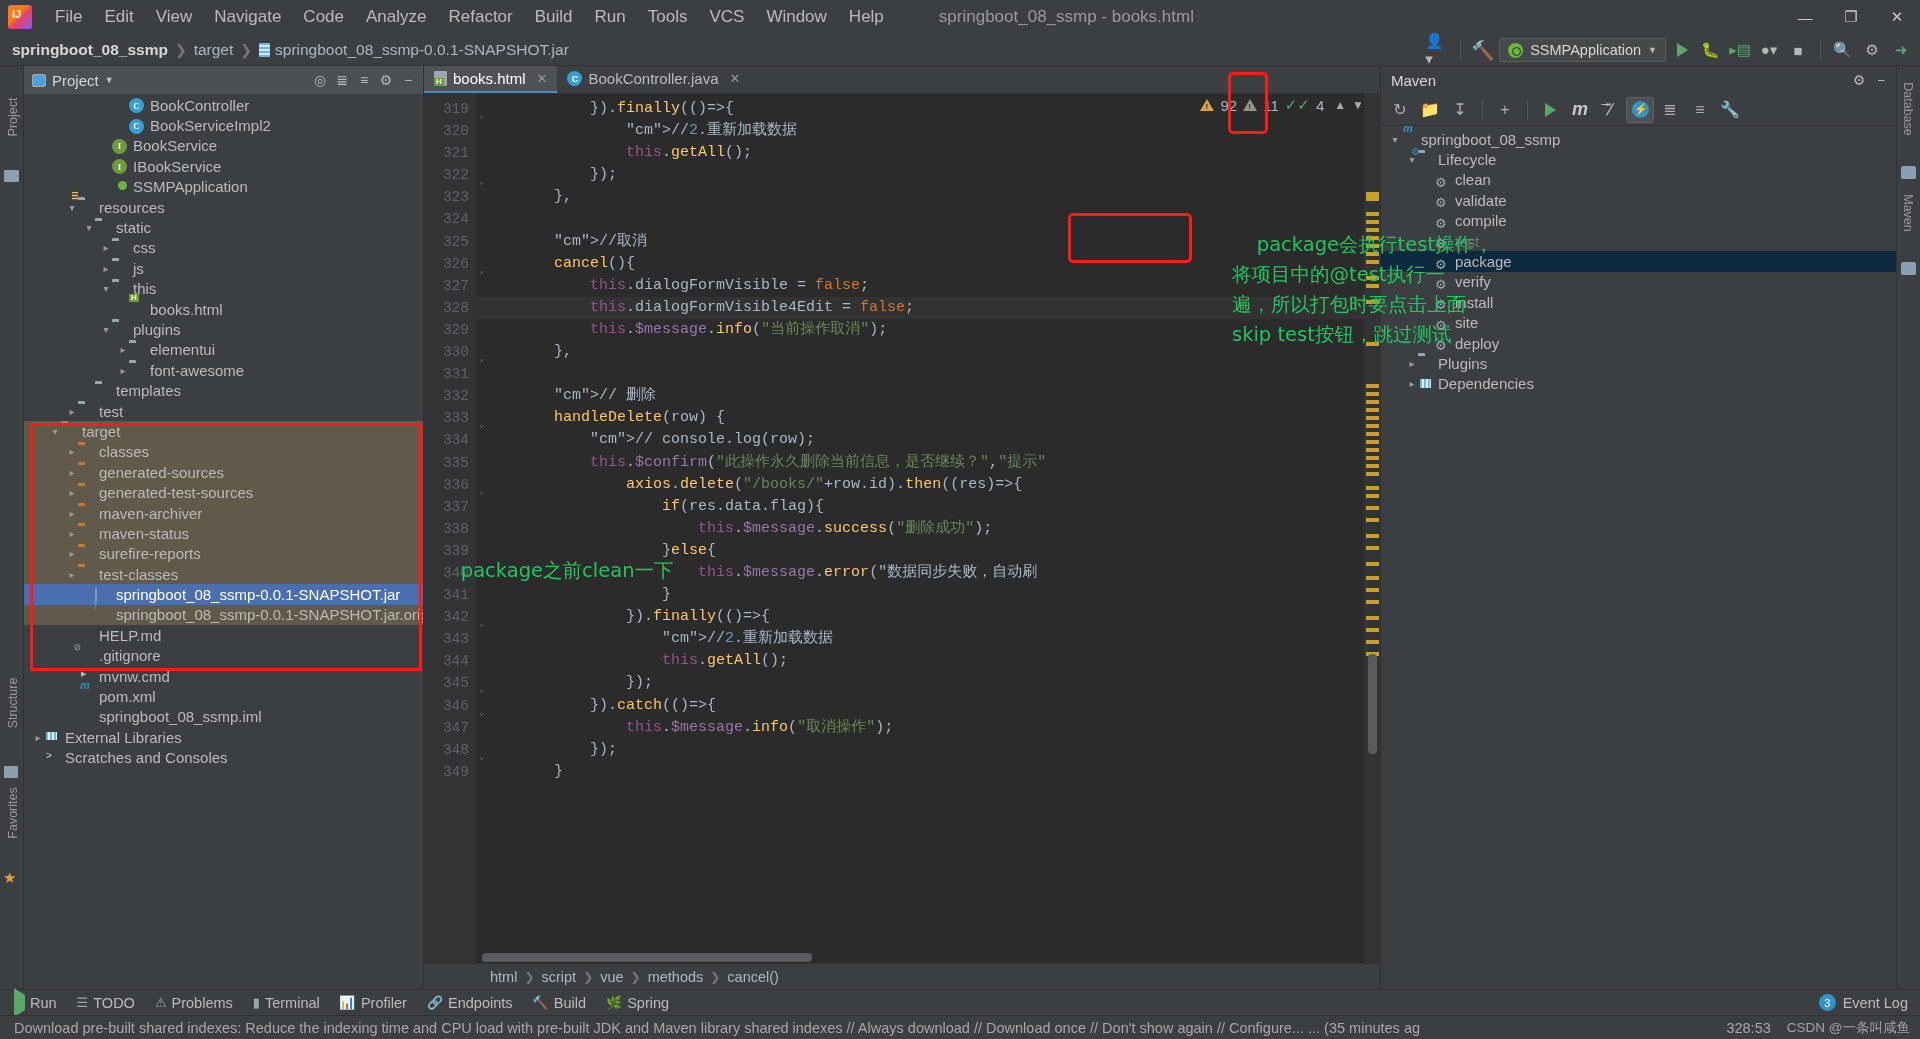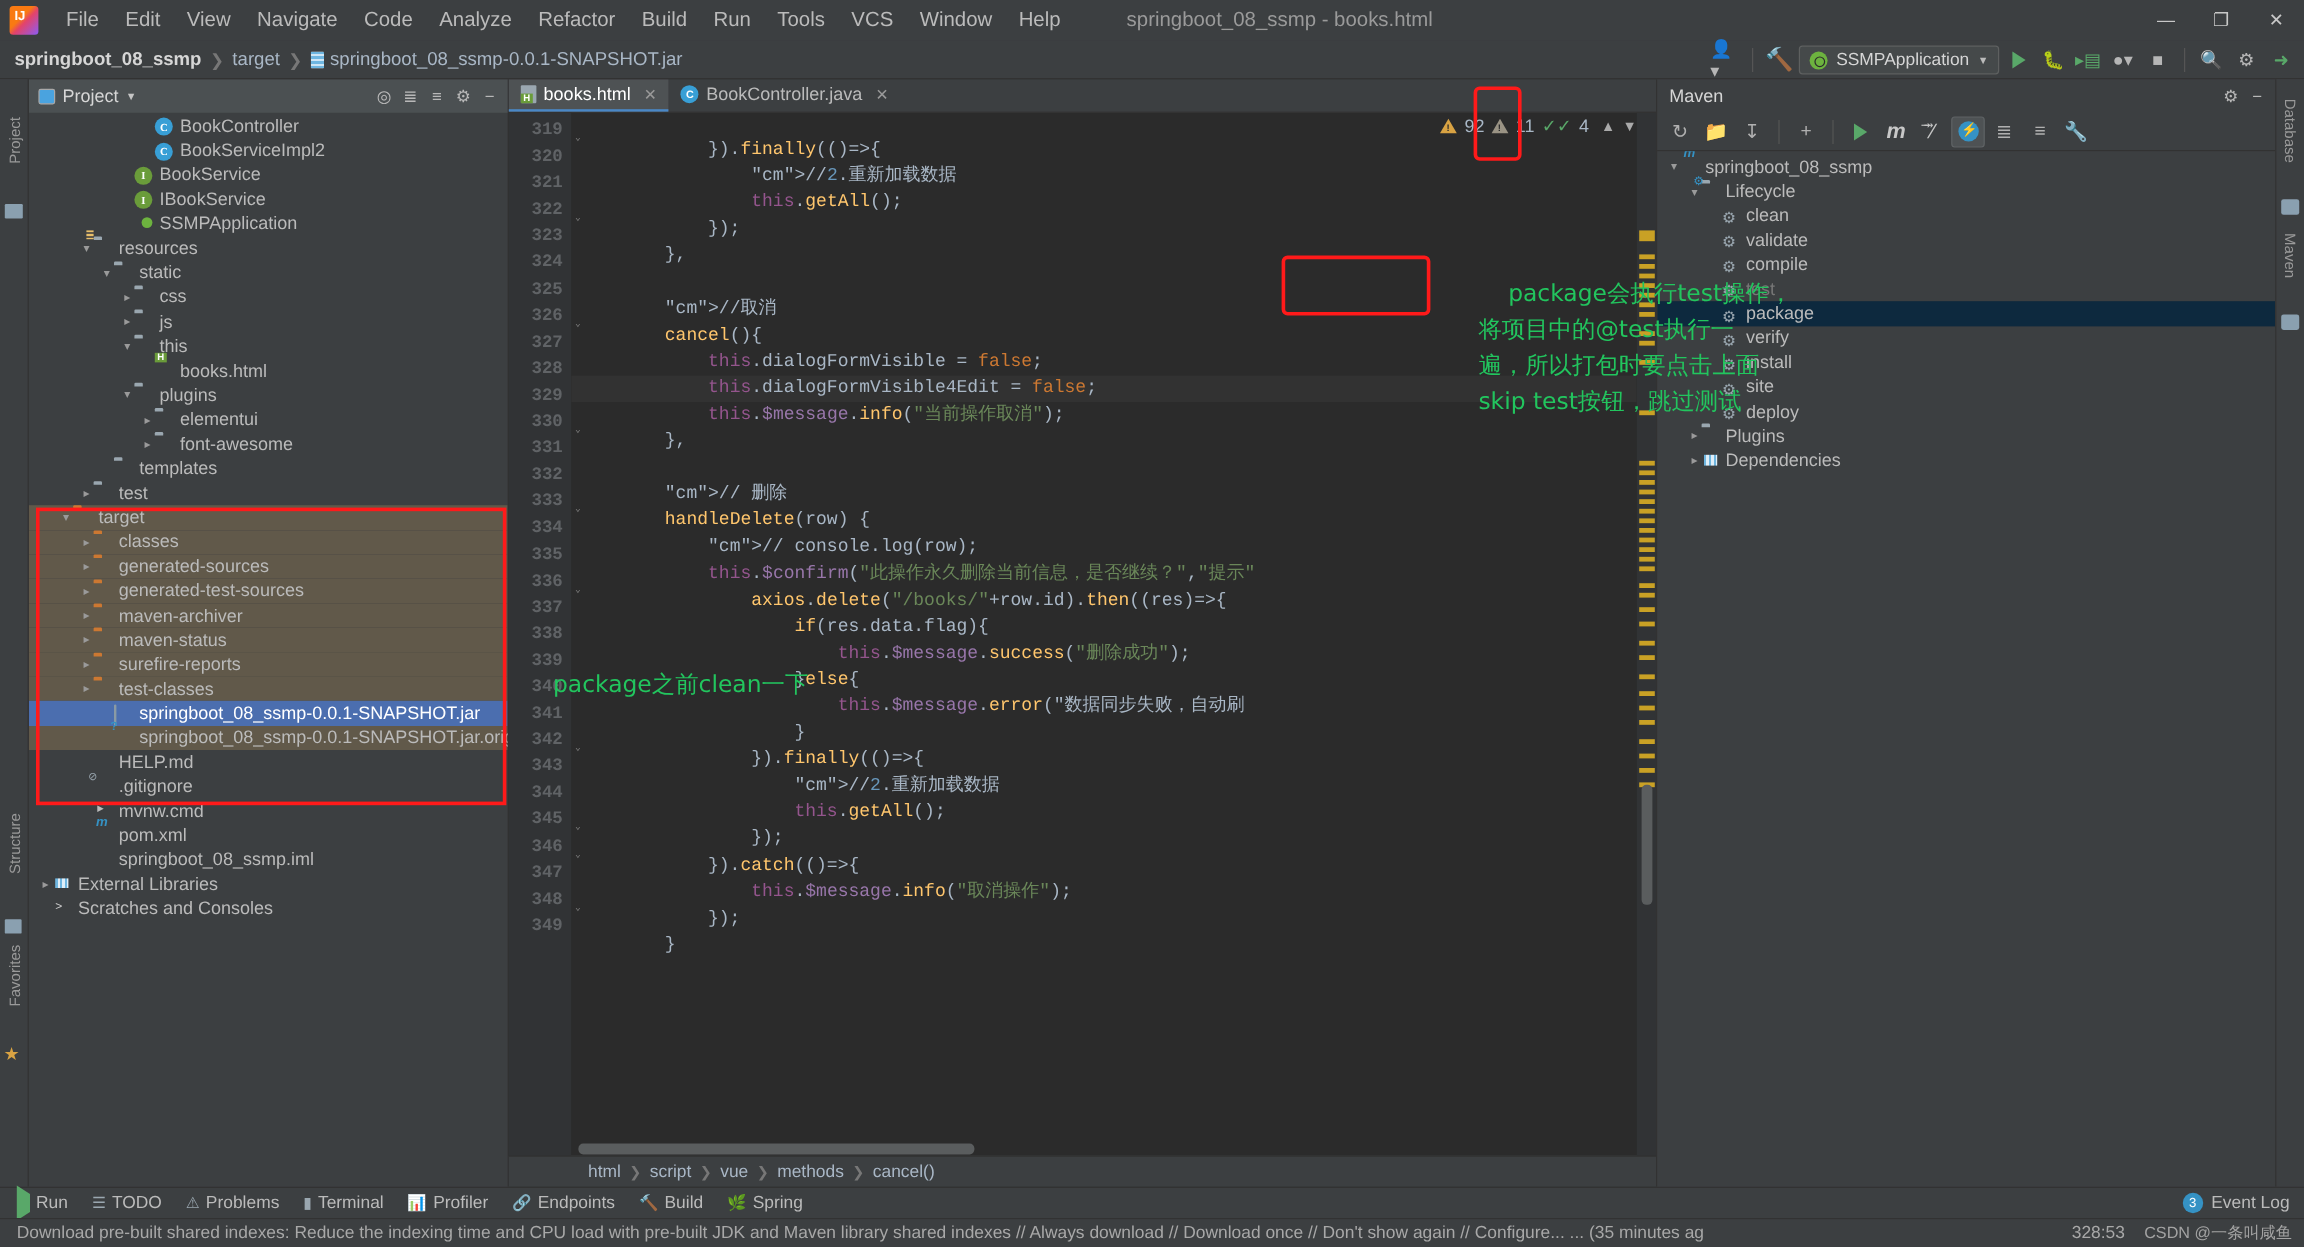--- a/index.html
+++ b/index.html
@@ -108,23 +108,23 @@
   .tabs { height:28px; background:#3c3f41; display:flex; align-items:stretch; flex:0 0 28px; border-bottom:1px solid #323232; }
   .tab { display:flex; align-items:center; gap:6px; padding:0 10px; font-size:15px; color:#bbbbbb; border-bottom:2px solid transparent; }
   .tab.active { background:#4e5254; color:#fff; border-bottom:2px solid #4a88c7; }
   .tab .x { margin-left:5px; color:#999; font-size:13px; }
   .javaico { width:15px; height:15px; border-radius:50%; background:#389fd6; display:flex; align-items:center; justify-content:center;
              font-size:9px; font-weight:bold; color:#fff; }
 
   .editor-main { flex:1 1 auto; display:flex; min-height:0; position:relative; overflow:hidden; }
   .gutter { width:52px; flex:0 0 52px; background:#313335; text-align:right; padding-top:4px;
             font-family:"Liberation Mono", monospace; font-size:14.5px; color:#606366; }
-  .gutter div { height:22.1px; line-height:22.1px; padding-right:7px; position:relative;font-weight:bold; }
+  .gutter div { height:22.1px; line-height:22.1px; padding-right:7px; position:relative; }
   .fold-mark { position:absolute; right:-8px; top:7px; width:8px; height:8px; color:#787878; font-size:8px; }
-  .code { flex:1 1 auto; padding-top:20px; font-family:"Liberation Mono", monospace; font-size:15px;
+  .code { flex:1 1 auto; padding-top:4px; font-family:"Liberation Mono", monospace; font-size:15px;
           color:#a9b7c6; white-space:pre; overflow:hidden; position:relative; }
   .code .ln { height:22.1px; line-height:22.1px; padding-left:6px; }
   .code .ln.hl { background:#323232; }
   .kw { color:#cc7832; } .str { color:#6a8759; } .num { color:#6897bb; } .fn { color:#ffc66d; } .this { color:#94558d; } .fld { color:#9876aa; }
 
   .inspect { width:16px; flex:0 0 16px; background:#313335; position:relative; }
   .mark { position:absolute; right:1px; width:13px; background:#c9a125; }
 
   
   .err-head { position:absolute; right:16px; top:2px; display:flex; align-items:center; gap:6px; font-size:15px; color:#a9b7c6; z-index:6; }

